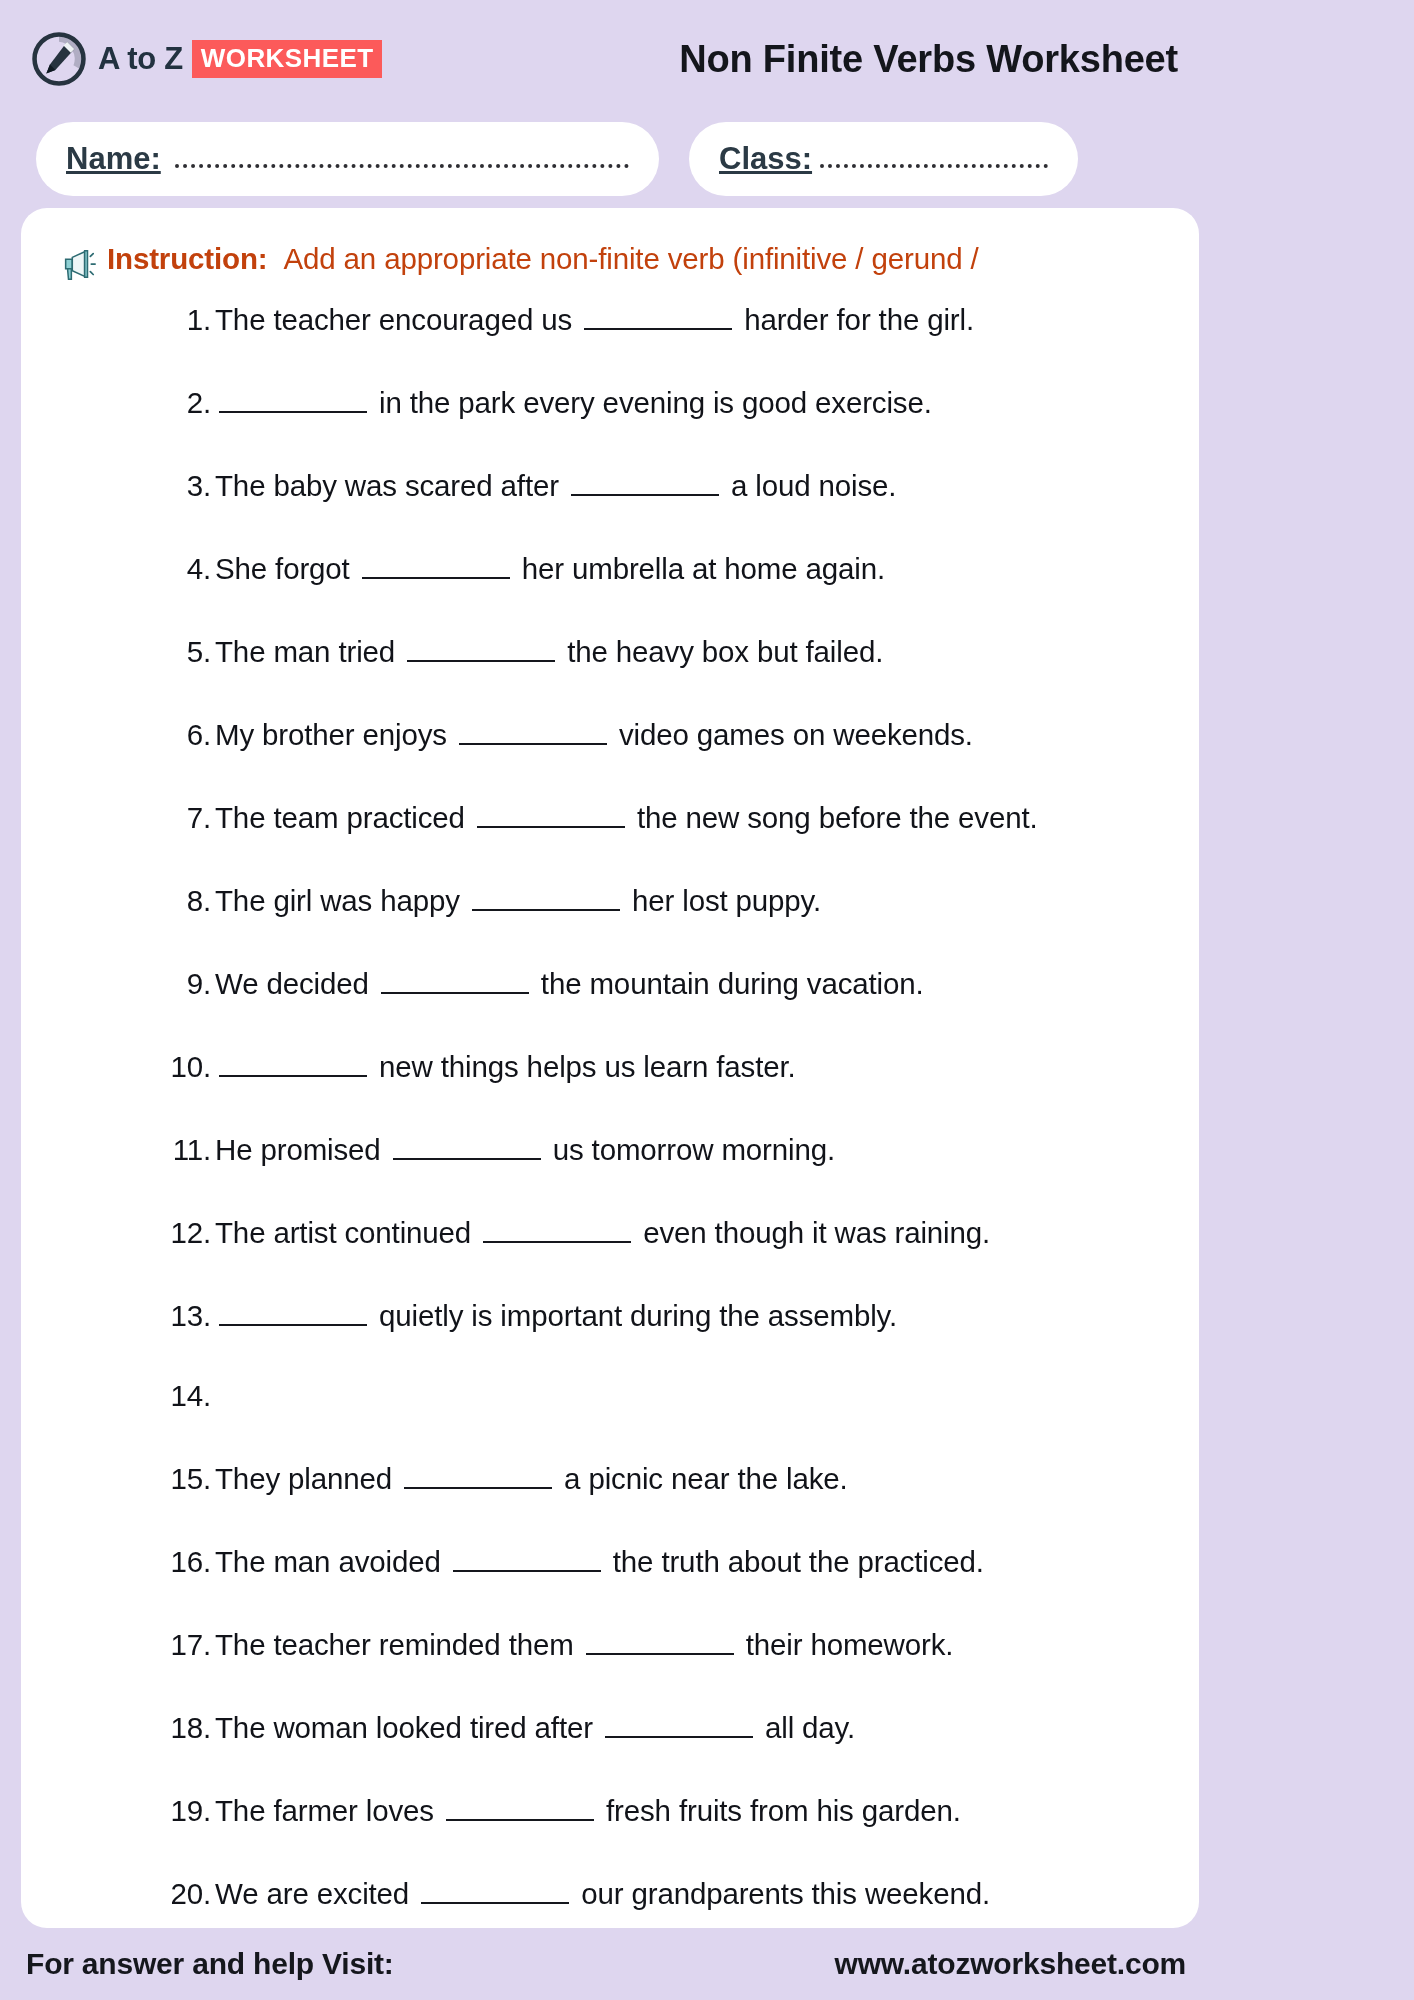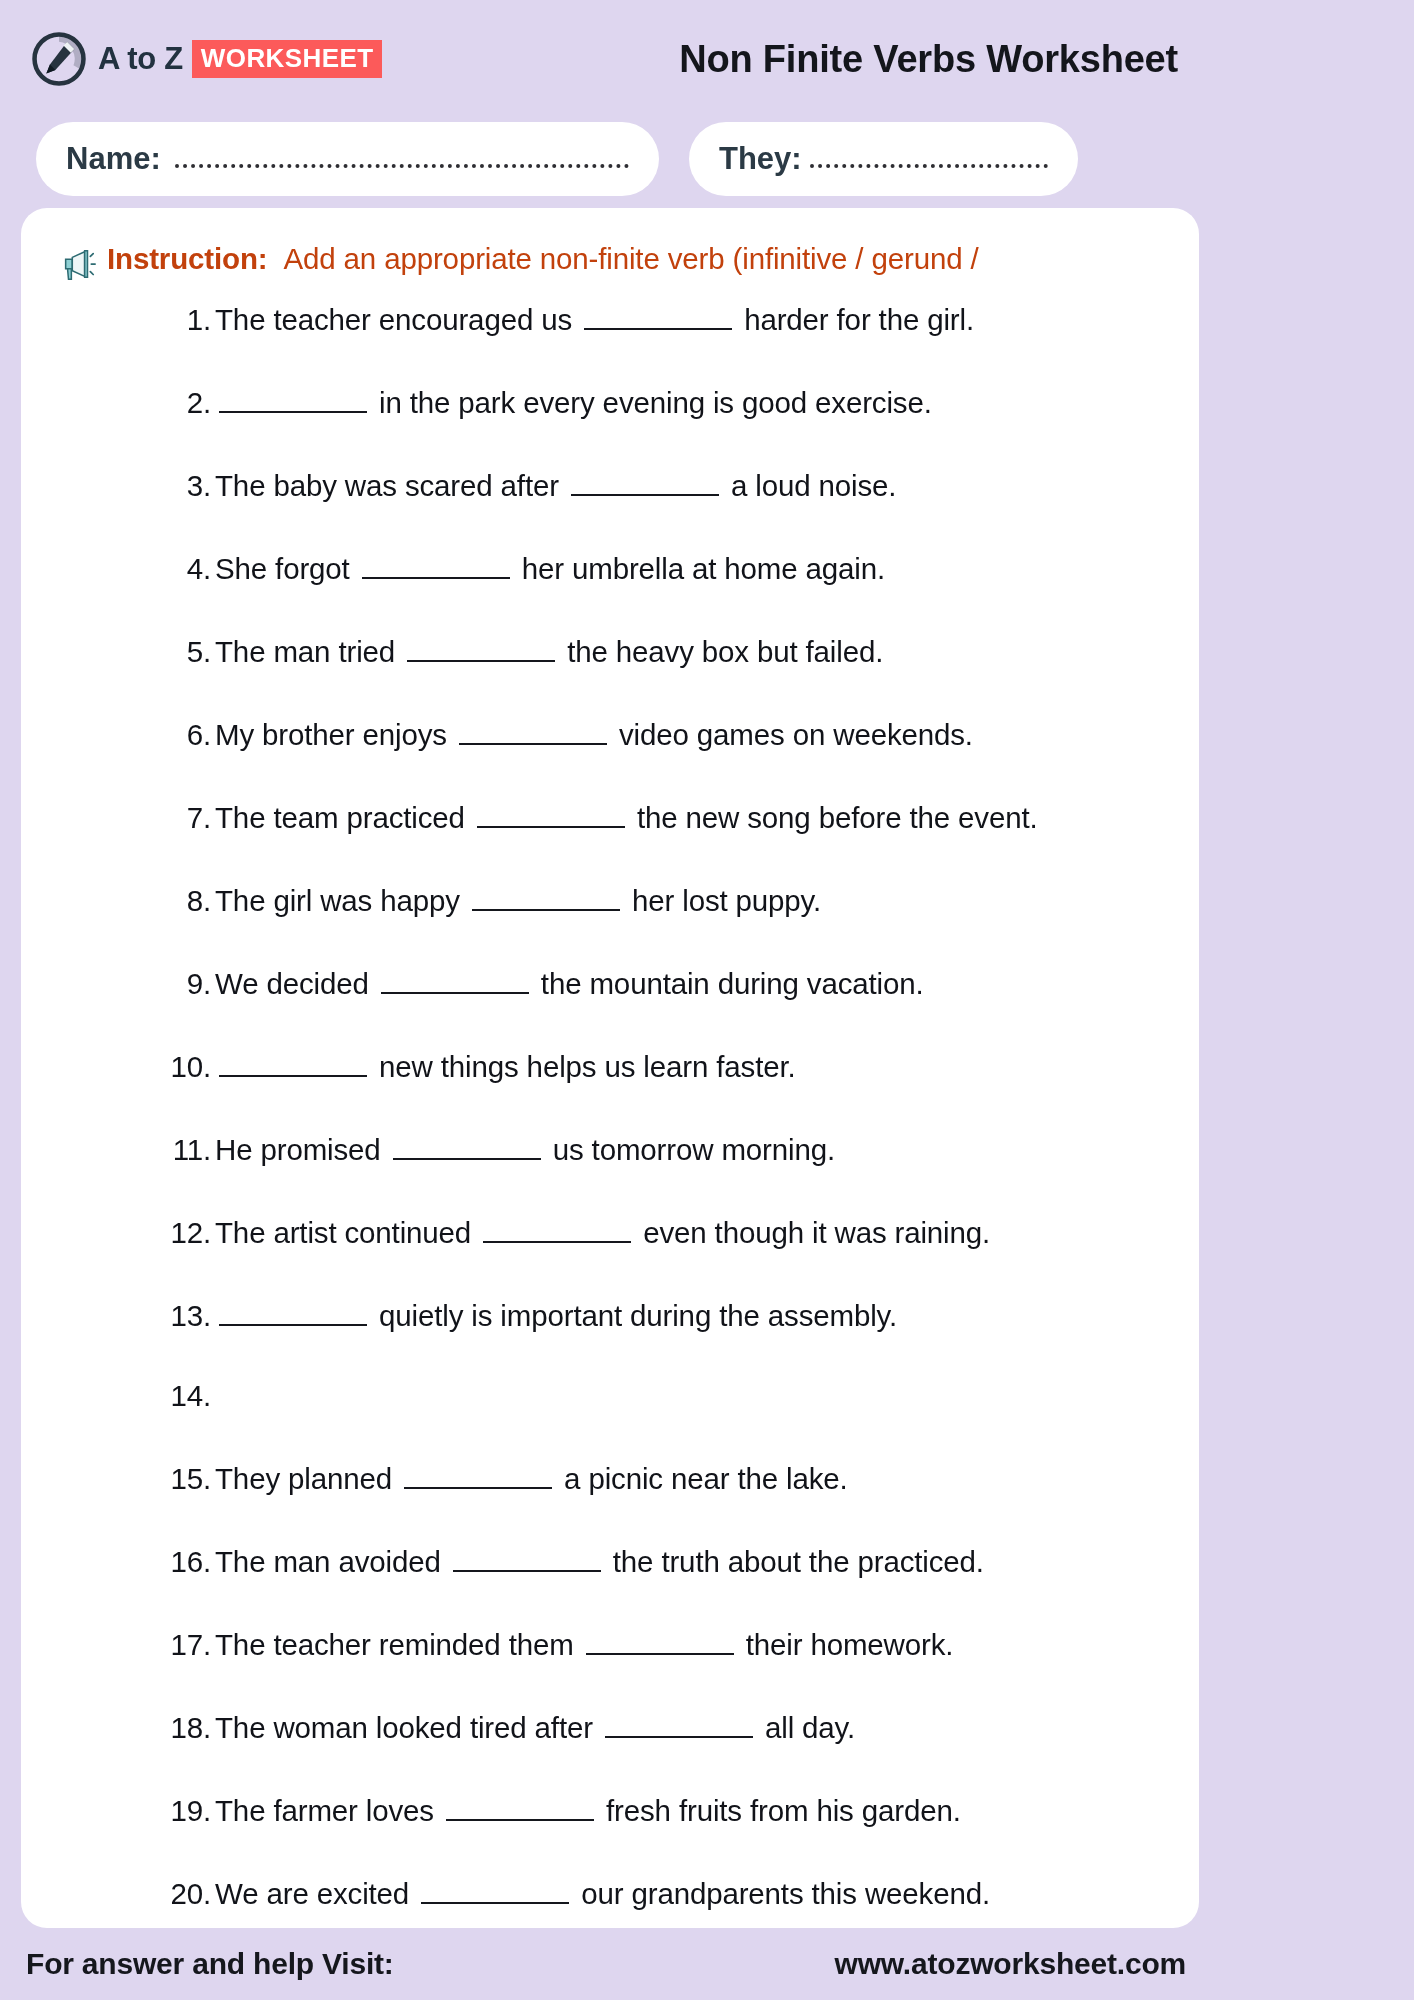--- a/index.html
+++ b/index.html
@@ -102,20 +102,21 @@
 
   .idfield.name  { flex: 0 0 623px; }
   .idfield.class { flex: 0 0 389px; }
 
   .idlabel {
     font-size: 31px;
     font-weight: 700;
     color: #2b3a45;
     white-space: nowrap;
     flex: 0 0 auto;
+    text-decoration: underline;
   }
 
   .iddots {
     flex: 1 1 auto;
     margin-left: 14px;
     margin-top: 14px;
     border-bottom: 4px dotted #2e2e33;
     height: 1px;
     min-width: 10px;
   }
@@ -261,21 +262,21 @@
   </div>
 
   <div class="idrow">
 
     <div class="idfield name">
       <span class="idlabel">Name:</span>
       <span class="iddots"></span>
     </div>
 
     <div class="idfield class">
-      <span class="idlabel">They:</span>
+      <span class="idlabel">Class:</span>
       <span class="iddots"></span>
     </div>
   </div>
 
   <div class="card">
 
     <div class="instruction">
       <svg class="megaphone" viewBox="0 0 40 40">
         <path d="M7 14 L7 24 L14 24 L14 14 Z" fill="#8ed0d4" stroke="#2d6b72" stroke-width="1.6"></path>
         <path d="M14 12 L27 6 L27 32 L14 26 Z" fill="#eef6f7" stroke="#2d6b72" stroke-width="1.6"></path>

